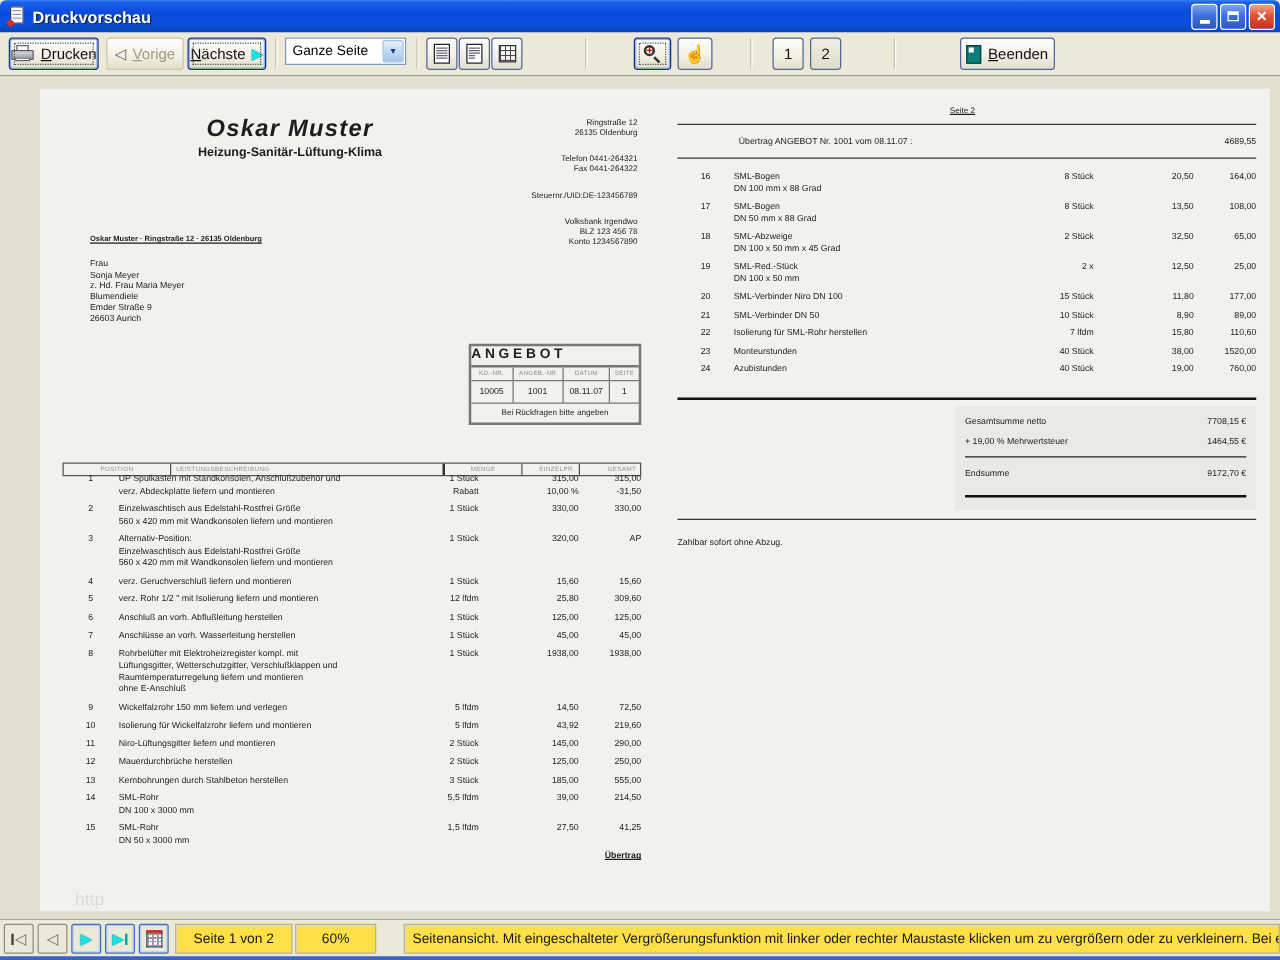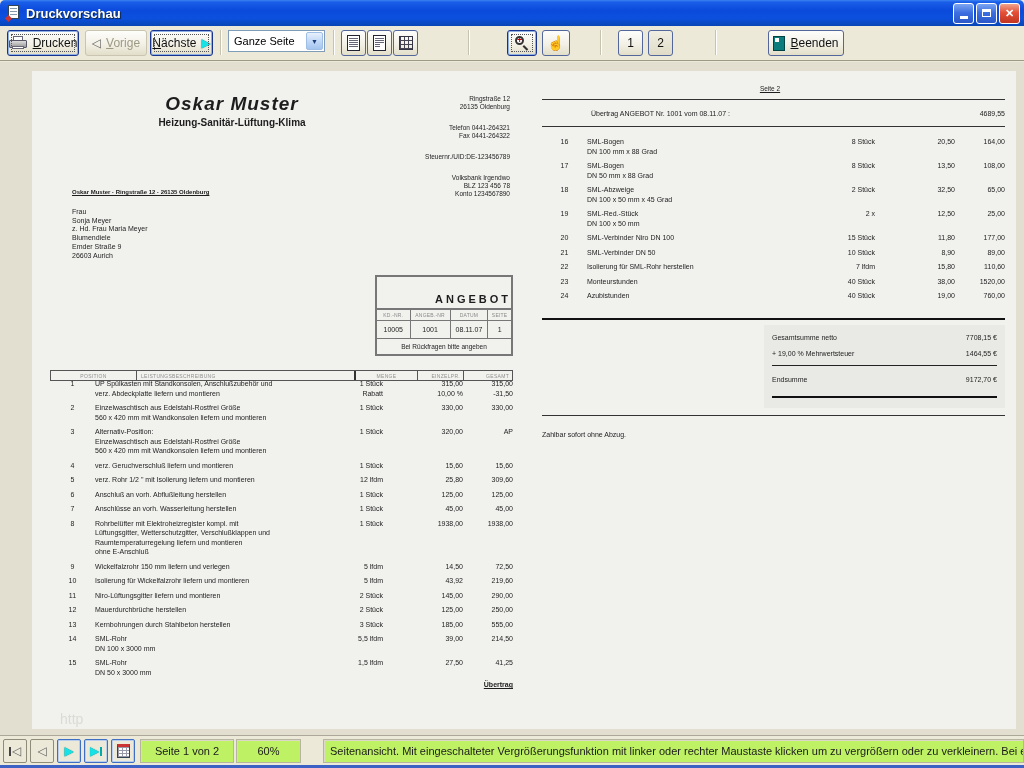--- a/index.html
+++ b/index.html
@@ -75,21 +75,21 @@
   
   .ph-company { position:absolute; top:22px; left:40px; width:320px; text-align:center;
     font-size:19px; font-weight:bold; font-style:italic; letter-spacing:1px; }
   .ph-tagline { position:absolute; top:46px; left:40px; width:320px; text-align:center; font-size:10px; font-weight:bold; }
   .ph-contact { position:absolute; top:24px; right:14px; text-align:right; font-size:6.5px; line-height:8px; }
   .ph-contact div:empty { height:13px; }
   .sender-line { position:absolute; top:118px; left:40px; font-size:6px; text-decoration:underline; font-weight:bold; }
   .recipient { position:absolute; top:137px; left:40px; font-size:7px; line-height:8.7px; }
 
   .offer-box { position:absolute; top:204px; left:343px; width:138px; border:2px solid #777; background:#F1F1EE; }
-  .ob-title { text-align:right; font-weight:bold; font-size:11px; letter-spacing:3px; padding:16px 0 3px; border-bottom:2px solid #777; }
+  .ob-title { text-align:left; font-weight:bold; font-size:11px; letter-spacing:3px; padding:0 0 3px; border-bottom:2px solid #777; }
   .ob-row { display:flex; border-bottom:1px solid #777; }
   .ob-row > div { border-right:1px solid #777; text-align:center; }
   .ob-row > div:last-child { border-right:none; }
   .ob-head > div { font-size:5px; color:#8a8a8a; padding:2px 0; letter-spacing:0.2px; }
   .ob-vals > div { font-size:7px; padding:5px 0; }
   .ob-c1 { width:25%; } .ob-c2 { width:30%; } .ob-c3 { width:28%; } .ob-c4 { width:17%; }
   .ob-note { text-align:center; font-size:6.5px; padding:4px 0; }
 
   
   .items-header { position:absolute; left:18px; top:299px; width:463px; height:11px; border:1px solid #555;
@@ -131,21 +131,21 @@
   .statusbar { position:absolute; left:0; top:735px; width:1024px; height:30px; background:#ECE9D8; border-top:1px solid #ACA899; }
   .statusbar > * { position:absolute; top:3px; }
   .navbtn { width:24px; height:24px; border:1px solid #8F8D79; border-radius:2px; background:#ECE9D8;
     display:flex; align-items:center; justify-content:center; font-size:11px; gap:1px; }
   .navbtn.blue { border:1px solid #3E6FC4; box-shadow:inset 0 0 0 1px #B9CDEF; }
   .navbtn .bar { width:2px; height:9px; background:#444; }
   .navbtn .bar.cyan { background:#0AA; }
   .pagenum-icon { width:13px; height:14px; background:#fff; border:1px solid #345; border-top:3px solid #C33;
     background-image:repeating-linear-gradient(0deg,#99a 0 1px,transparent 1px 3px),
                      repeating-linear-gradient(90deg,#99a 0 1px,transparent 1px 4px); }
-  .spanel { height:24px; border:1px solid #B8B4A2; box-shadow:inset 1px 1px 0 #DCD9C8; background:#bef264;
+  .spanel { height:24px; border:1px solid #B8B4A2; box-shadow:inset 1px 1px 0 #DCD9C8; background:#fde047;
     font-size:11px; color:#1a1a1a; display:flex; align-items:center; }
   .spanel.center { justify-content:center; }
   .spanel.msg { padding-left:6px; white-space:nowrap; overflow:hidden; }
   .bottom-edge { position:absolute; left:0; top:765px; width:1024px; height:3px; background:#3B62C4; }
 </style>
 </head>
 <body>
 
 <div class="titlebar">
   <span class="title-icon">

